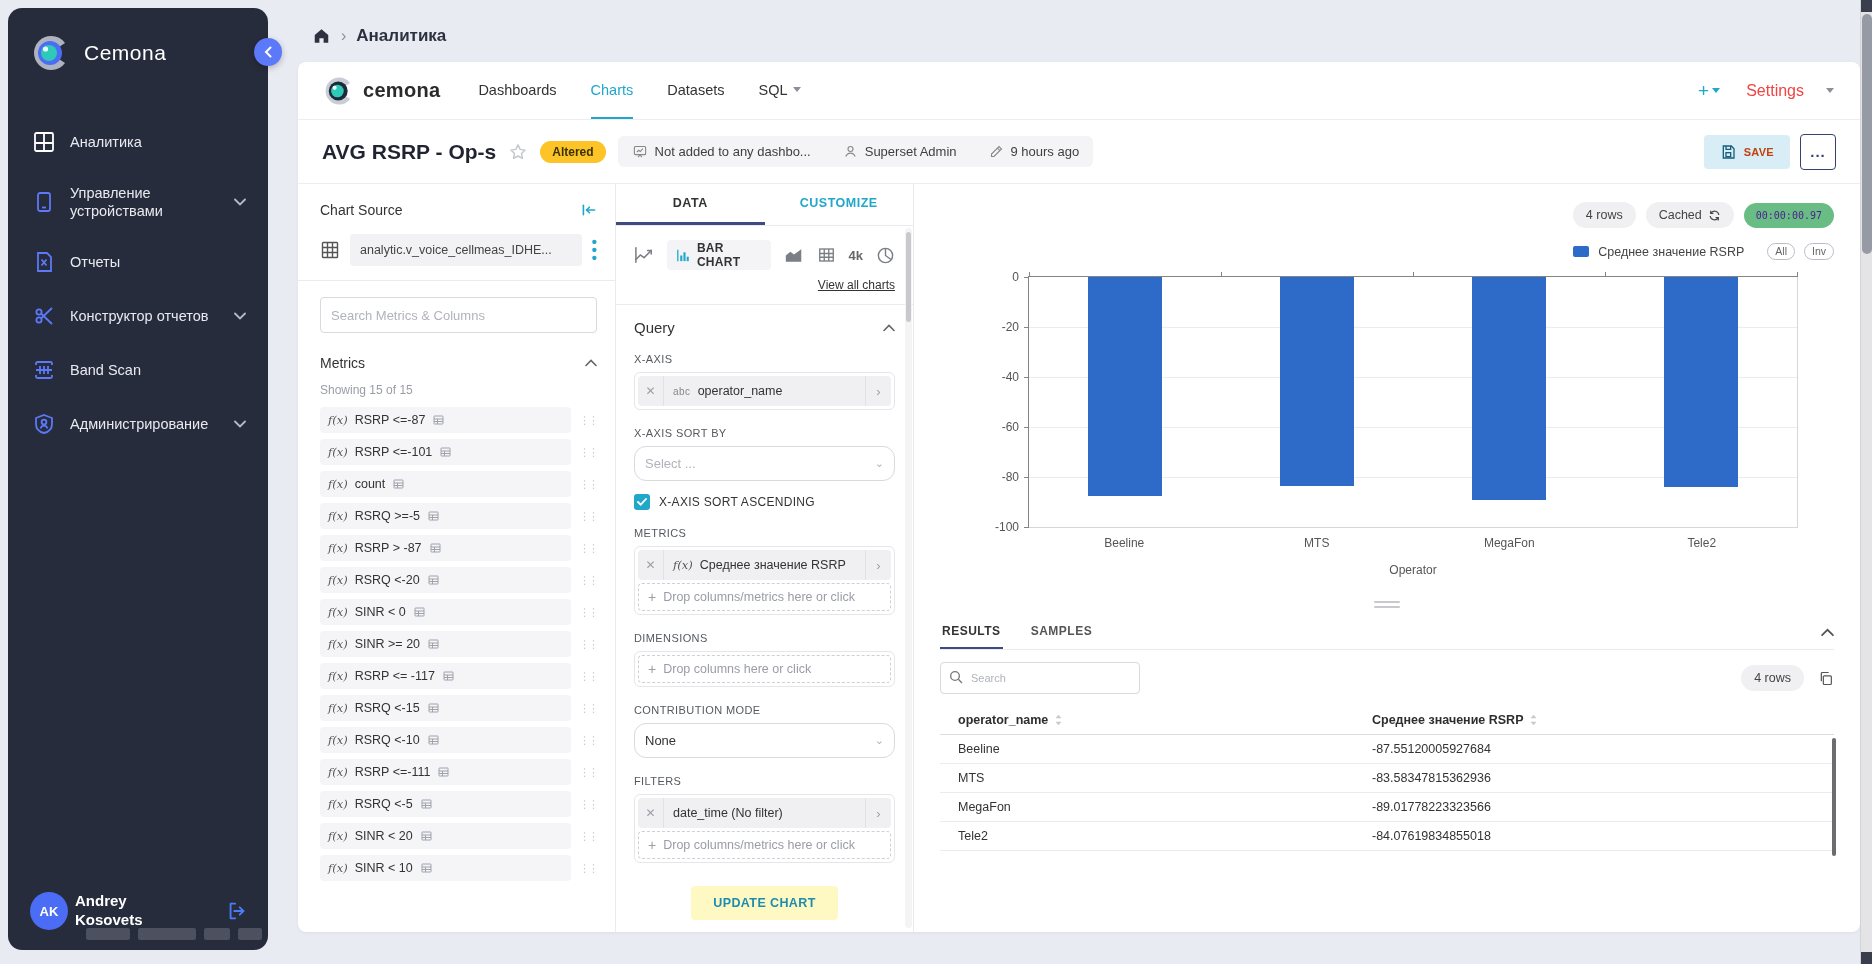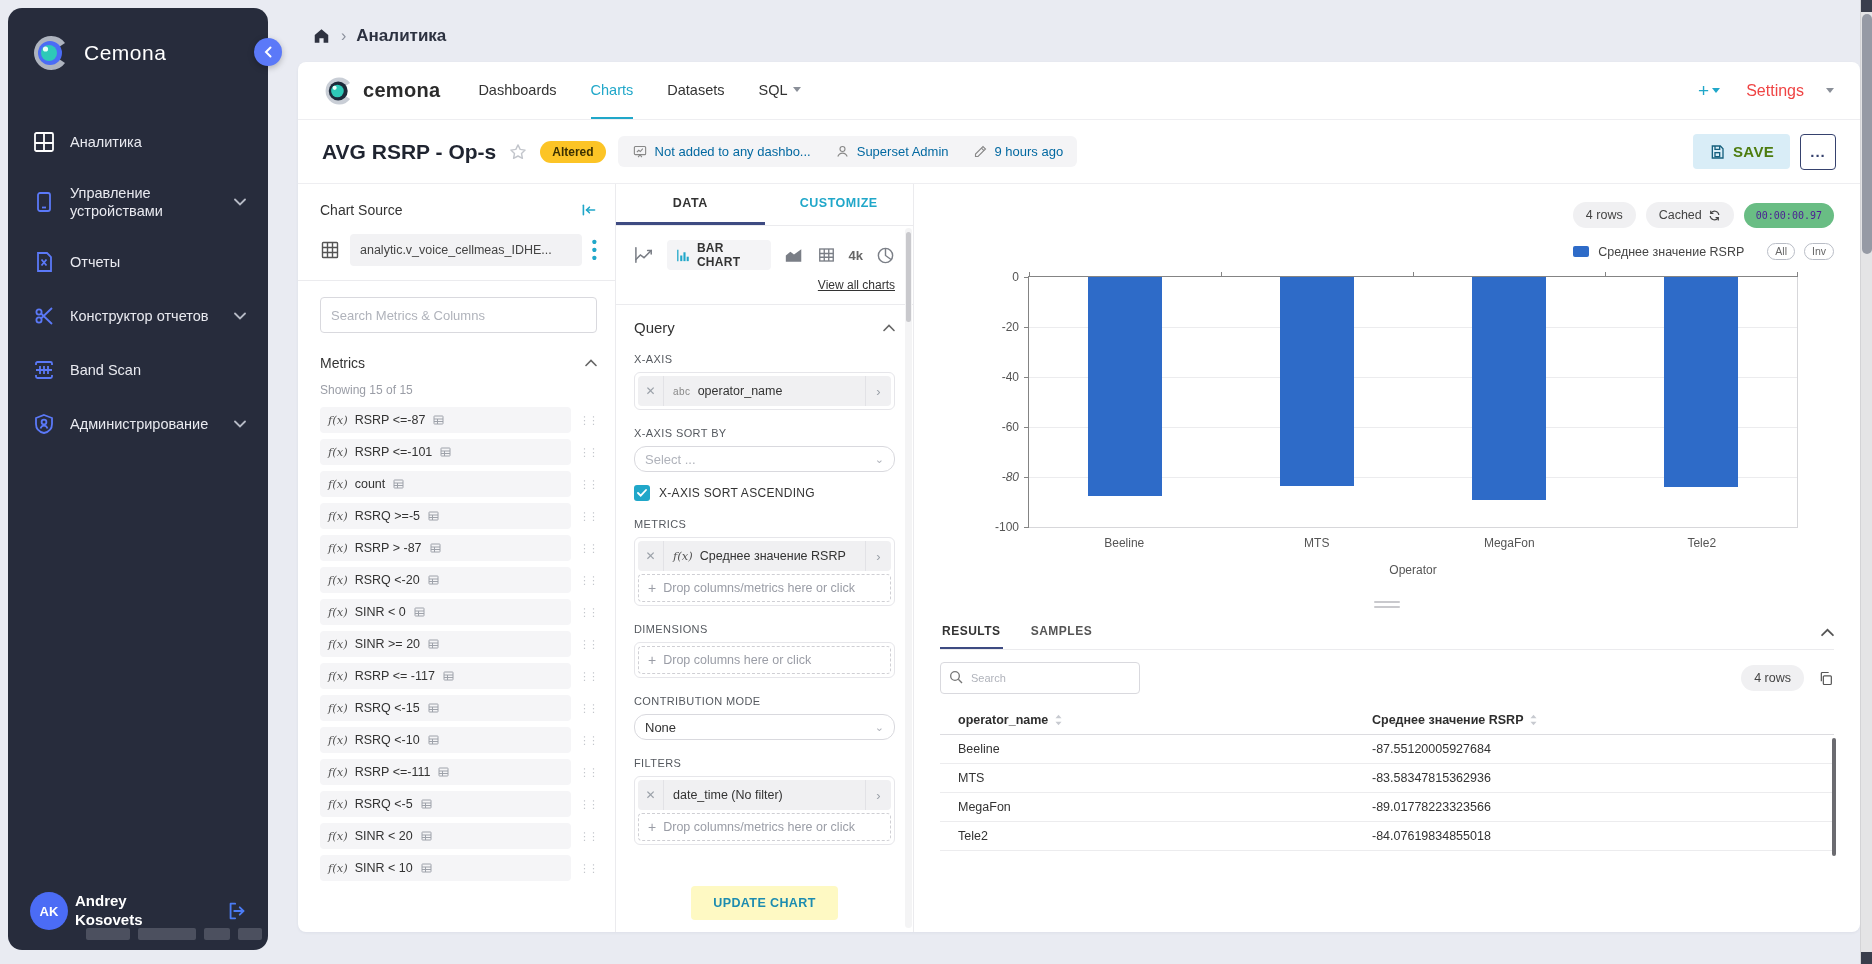--- a/index.html
+++ b/index.html
@@ -50,24 +50,24 @@
   .app-header-right { margin-left:auto; display:flex; align-items:center; gap:26px; }
   .plus-btn { color:#20a7c9; font-size:19px; display:flex; align-items:center; gap:3px; cursor:pointer; }
   .settings-btn { font-size:16px; color:#ef4444; display:flex; align-items:center; gap:22px; cursor:pointer; }
   .caret-down { width:0; height:0; border-left:4px solid transparent; border-right:4px solid transparent; border-top:5px solid #8a8f98; }
   .plus-btn .caret-down { border-top-color:#20a7c9; }
 
   
   .title-row { height:64px; border-bottom:1px solid #eeeef1; display:flex; align-items:center; padding:0 24px; gap:12px; flex:0 0 auto; }
   .chart-title { font-size:21px; font-weight:700; color:#1f2430; }
   .altered-badge { background:#fcc426; color:#3c3100; font-size:12px; font-weight:600; padding:4px 12px; border-radius:12px; }
-  .meta-pill { background:#f4f4f6; border-radius:6px; display:flex; align-items:center; gap:24px; padding:8px 14px; color:#0369a1; font-size:13px; }
+  .meta-pill { background:#f4f4f6; border-radius:6px; display:flex; align-items:center; gap:32px; padding:8px 14px; color:#404040; font-size:13px; }
   .meta-item { display:flex; align-items:center; gap:7px; }
   .title-actions { margin-left:auto; display:flex; align-items:center; gap:10px; }
-  .save-btn { background:#d9edf7; color:#4d7c0f; border:none; border-radius:4px; font-size:15px; font-weight:700; letter-spacing:.3px; padding:9px 16px; display:flex; align-items:center; gap:8px; cursor:pointer; font-family:inherit; }
+  .save-btn { background:#d9edf7; color:#c2410c; border:none; border-radius:4px; font-size:11px; font-weight:700; letter-spacing:.3px; padding:9px 16px; display:flex; align-items:center; gap:8px; cursor:pointer; font-family:inherit; }
   .more-btn { width:36px; height:36px; border:1px solid #36426e; border-radius:4px; background:#fff; color:#36426e; font-size:15px; font-weight:700; letter-spacing:1px; display:flex; align-items:center; justify-content:center; cursor:pointer; }
 
   
   .card-body { flex:1; display:flex; min-height:0; }
   .col-source { width:318px; border-right:1px solid #ebebee; padding:18px 18px 0 22px; overflow:hidden; }
   .col-controls { width:298px; border-right:1px solid #ebebee; position:relative; display:flex; flex-direction:column; }
   .col-chart { flex:1; position:relative; padding:18px 26px 0 26px; }
 
   
   .source-head { display:flex; align-items:center; justify-content:space-between; }
@@ -105,21 +105,21 @@
   .query-title { font-size:15px; color:#333; }
   .ctrl-label { margin-top:17px; font-size:11px; letter-spacing:.4px; color:#55595f; }
   .control-box { margin-top:7px; border:1px solid #e6e6ea; border-radius:6px; padding:3px; }
   .value-pill { background:#f0f0f2; border-radius:4px; height:30px; display:flex; align-items:center; overflow:hidden; }
   .value-pill .x-seg { width:26px; align-self:stretch; display:flex; align-items:center; justify-content:center; color:#9aa0a8; border-right:1px solid #e2e2e6; font-size:12px; cursor:pointer; }
   .value-pill .pill-body { flex:1; display:flex; align-items:center; gap:7px; padding:0 9px; font-size:12.5px; color:#333; }
   .value-pill .type-tag { font-size:10px; color:#888; letter-spacing:.5px; }
   .value-pill .arrow-seg { width:26px; align-self:stretch; display:flex; align-items:center; justify-content:center; color:#9aa0a8; border-left:1px solid #e2e2e6; font-size:13px; cursor:pointer; }
   .drop-zone { border:1px dashed #cfcfd4; border-radius:4px; height:28px; display:flex; align-items:center; gap:7px; padding:0 9px; color:#9a9da6; font-size:12.5px; margin-top:3px; cursor:pointer; }
   .drop-zone .plus { color:#9a9da6; font-size:14px; }
-  .select-ctl { margin-top:7px; border:1px solid #d9d9de; border-radius:12px; height:26px; display:flex; align-items:center; padding:0 10px; font-size:13px; cursor:pointer; }
+  .select-ctl { margin-top:7px; border:1px solid #d9d9de; border-radius:12px; height:35px; display:flex; align-items:center; padding:0 10px; font-size:13px; cursor:pointer; }
   .select-ctl .ph { color:#b0b3bb; }
   .select-ctl .val { color:#333; }
   .select-ctl .sel-caret { margin-left:auto; color:#b0b3bb; font-size:11px; }
   .check-row { margin-top:13px; display:flex; align-items:center; gap:9px; cursor:pointer; }
   .checkbox { width:16px; height:16px; border-radius:3px; background:#20a7c9; display:flex; align-items:center; justify-content:center; }
   .check-label { font-size:12px; letter-spacing:.3px; color:#333; }
   .update-wrap { position:relative; margin-top:-16px; text-align:center; padding-bottom:12px; }
   .update-btn { background:#fef9c3; color:#1d8cb0; border:none; border-radius:4px; font-size:12.5px; font-weight:700; letter-spacing:.4px; padding:10px 22px; cursor:pointer; font-family:inherit; }
   .ctrl-scrollbar { position:absolute; right:1px; top:44px; bottom:4px; width:7px; background:#f4f4f5; border-radius:4px; }
   .ctrl-scrollbar .thumb { position:absolute; top:4px; left:1px; width:5px; height:90px; background:#c9c9cd; border-radius:3px; }
@@ -776,21 +776,21 @@
               <div class="gridline" style="top: 20%;"></div>
               <div class="ytick-label" style="top: 20%;">-20</div>
               <div class="ytick-mark" style="top: calc(20%);"></div>
               <div class="gridline" style="top: 40%;"></div>
               <div class="ytick-label" style="top: 40%;">-40</div>
               <div class="ytick-mark" style="top: calc(40%);"></div>
               <div class="gridline" style="top: 60%;"></div>
               <div class="ytick-label" style="top: 60%;">-60</div>
               <div class="ytick-mark" style="top: calc(60%);"></div>
               <div class="gridline" style="top: 80%;"></div>
-              <div class="ytick-label" style="top: 80%; font-style: italic;">-80</div>
+              <div class="ytick-label" style="top: 80%;">-80</div>
               <div class="ytick-mark" style="top: calc(80%);"></div>
               <div class="ytick-label" style="top: 100%;">-100</div>
               <div class="ytick-mark" style="top: calc(100%);"></div>
               <div class="xtick-mark" style="left: 0%;"></div>
               <div class="xtick-mark" style="left: 25%;"></div>
               <div class="xtick-mark" style="left: 50%;"></div>
               <div class="xtick-mark" style="left: 75%;"></div>
               <div class="xtick-mark" style="left: 100%;"></div>
               <div class="bar" style="left: 12.5%; height: 87.5512%; background: rgb(46, 107, 200);"></div>
               <div class="bar" style="left: 37.5%; height: 83.5835%; background: rgb(46, 107, 200);"></div>

